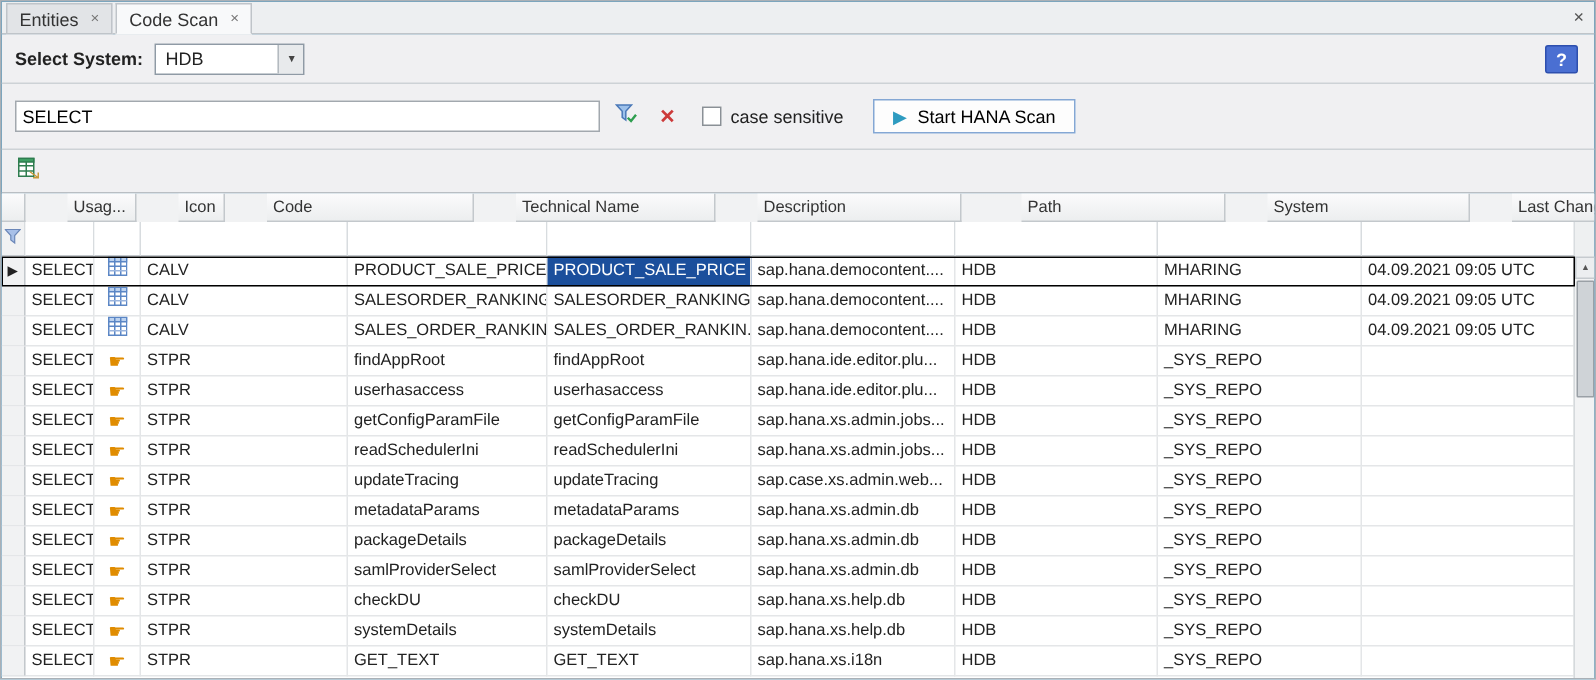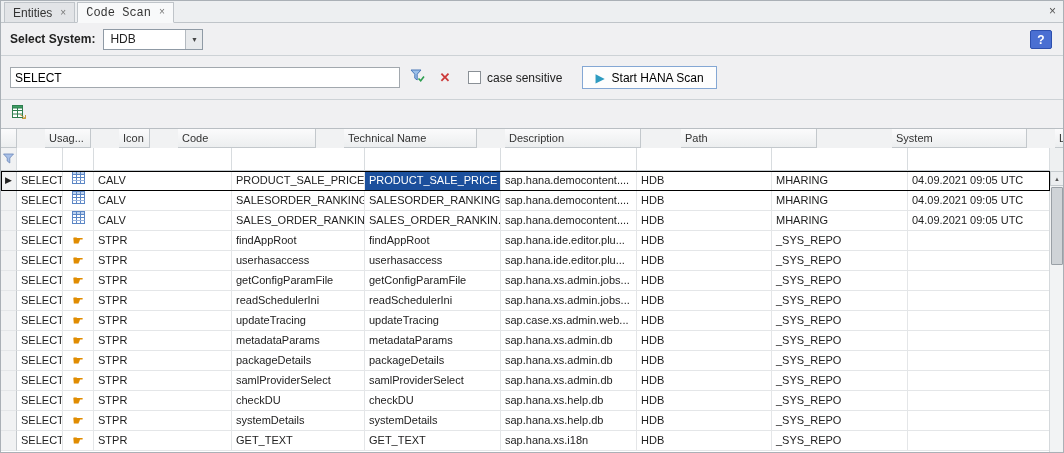--- a/index.html
+++ b/index.html
@@ -3,21 +3,21 @@
 <meta charset="utf-8">
 <style>
   * { box-sizing: border-box; margin: 0; padding: 0; }
   html, body { width: 1064px; height: 453px; overflow: hidden; }
   body { font-family: "Liberation Sans", sans-serif; font-size: 11px; color: #222; background: #f0f0f0; }
   .window { width: 1064px; height: 453px; border: 1px solid #aab0b6; background: #0369a1; position: relative; overflow: hidden; }
 
   
   .tabbar { height: 22px; background: #edeff1; border-bottom: 1px solid #bfc4c9; display: flex; align-items: flex-end; padding-left: 3px; position: relative; }
   .tab { height: 21px; margin-bottom: -1px; margin-right: 2px; border: 1px solid #bfc4c9; background: #e2e4e7; display: flex; align-items: center; gap: 8px; padding: 0 8px; font-size: 12px; color: #333; cursor: default; }
-  .tab.active { background: #f8f9fa; border-bottom-color: #f8f9fa; font-family: Liberation Mono, monospace; }
+  .tab.active { background: #f8f9fa; border-bottom-color: #f8f9fa; }
   .tab-close { color: #777; font-size: 10px; line-height: 10px; }
   .tabbar-close { position: absolute; right: 7px; top: 3px; color: #555; font-size: 12px; }
 
   
   .system-row { height: 33px; display: flex; align-items: center; gap: 8px; padding: 0 9px; background: #f0f0f2; border-bottom: 1px solid #cdd2d6; position: relative; }
   .system-label { font-weight: bold; font-size: 12px; }
   .dropdown { width: 100px; height: 21px; background: #ffffff; border: 1px solid #8f9aa5; display: flex; align-items: center; justify-content: space-between; padding-left: 6px; font-size: 12px; }
   .dropdown-arrow { width: 17px; height: 100%; display: flex; align-items: center; justify-content: center; background: #e8eaec; border-left: 1px solid #b4bac0; font-size: 7px; color: #444; }
   .help-btn { position: absolute; right: 11px; top: 7px; width: 22px; height: 19px; background: #4a6fd2; border: 1px solid #2d4fae; border-radius: 2px; color: #fff; font-weight: bold; font-size: 12px; display: flex; align-items: center; justify-content: center; }
 
@@ -123,21 +123,21 @@
 
   <div class="grid">
     <div class="grid-header">
         <div class="hcell ind"></div>
         <div class="hcell" style="width: 46px;">Usag...</div>
         <div class="hcell" style="width: 31px;">Icon</div>
         <div class="hcell" style="width: 138px;">Code</div>
         <div class="hcell" style="width: 133px;">Technical Name</div>
         <div class="hcell" style="width: 136px;">Description</div>
         <div class="hcell" style="width: 136px; margin-left: 12px;">Path</div>
-        <div class="hcell" style="width: 135px; margin-left: 47px;">System</div>
+        <div class="hcell" style="width: 135px;">System</div>
         <div class="hcell" style="width: 136px;">Last Changed By</div>
         <div class="hcell" style="width: 142px;">Start Date</div>
       </div>
     <div class="filter-row">
         <div class="fcell ind">
           <span><svg width="11" height="11" viewBox="0 0 11 11">
               <path d="M0.5 1 H10.5 L6.8 5 V10 L4.2 8 V5 Z" fill="#a8c0e8" stroke="#6b87b8" stroke-width="0.8"></path>
             </svg></span>
         </div>
         <div class="fcell" style="width: 46px;"></div>

